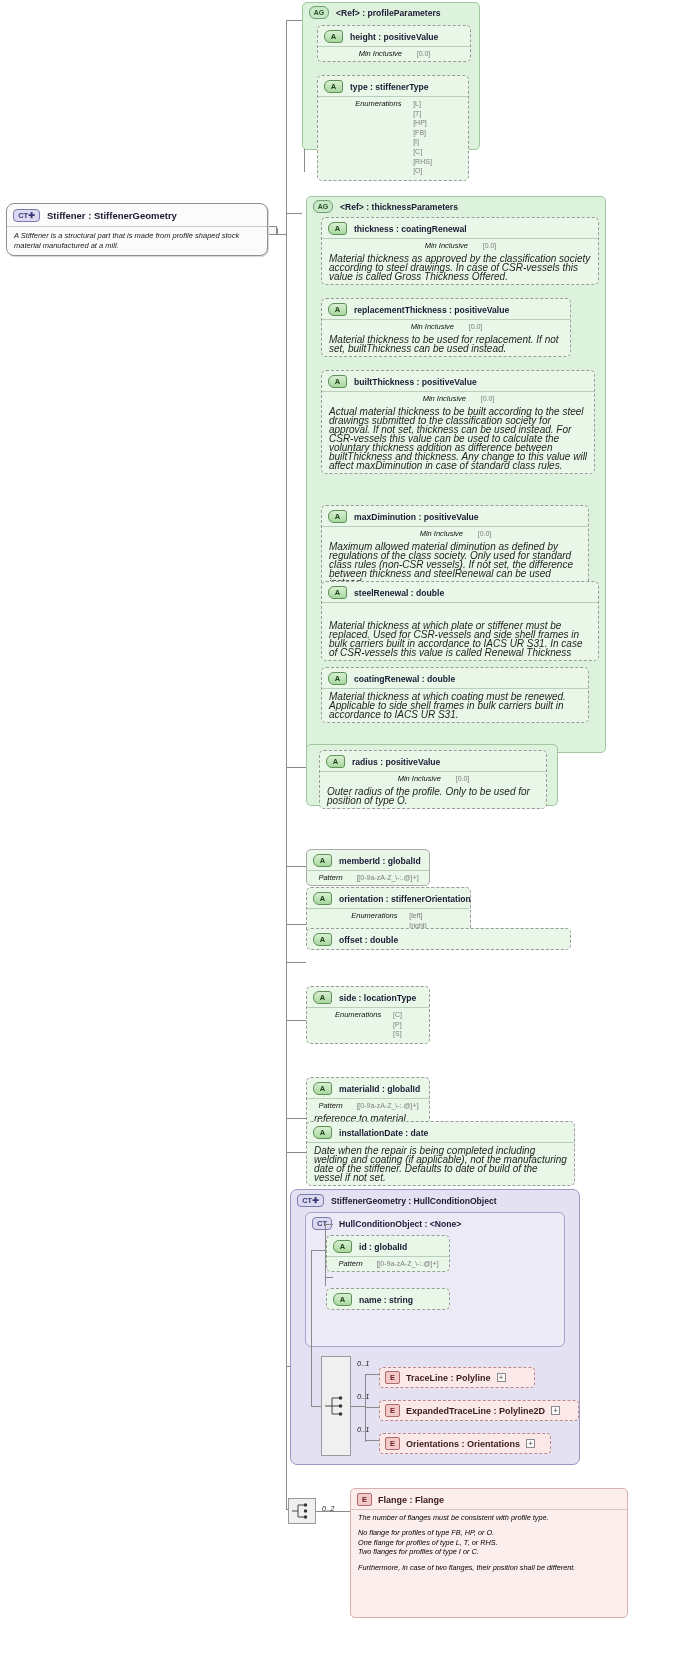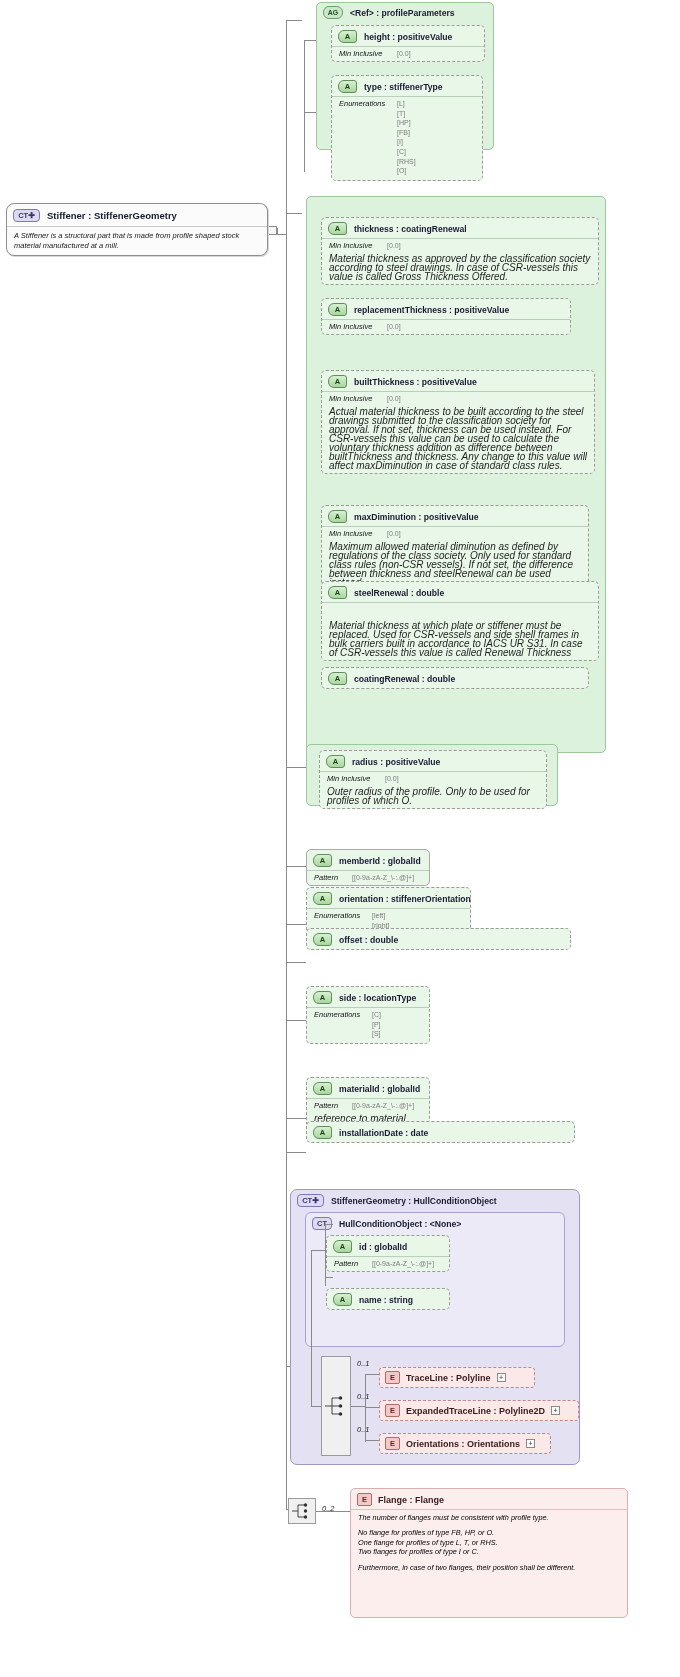--- a/index.html
+++ b/index.html
@@ -44,21 +44,21 @@
   .attr-box.solid { border-style:solid; border-color:#a9a9a9; }
   .attr-hdr { padding:4px 6px 3px 6px; display:flex; align-items:center; }
   .attr-facets {
     border-top:1px solid #b9cfb9;
     padding:2px 6px 2px 7px;
   }
   .attr-doc {
     padding:1px 6px 3px 7px;
     font-style:italic; font-size:10px; line-height:9px; color:#1e1e1e;
   }
-  .facet-row { display:flex; align-items:flex-start; gap:6px; }
+  .facet-row { display:flex; align-items:flex-start; gap:6px;justify-content:center; }
   .facet-name { font-style:italic; font-size:7.5px; color:#111; min-width:52px; }
   .facet-vals { font-size:7px; color:#7d7d7d; line-height:9.6px; }
   .facet-val-plain { font-size:7.2px; color:#333; }
 
   
   .ct-box {
     background:#e4e2f2;
     border:1px solid #9c97c4;
     border-radius:7px;
   }
@@ -183,21 +183,21 @@
     <div class="hdr">
       <span class="badge badge-ct">
         <span>CT</span>
           <span style="font-size:8px;">✚</span>
       </span>
       <span class="title">Stiffener  :  StiffenerGeometry</span>
     </div>
     <div class="doc">A Stiffener is a structural part that is made from profile shaped stock material manufactured at a mill.</div>
   </div>
 
-  <div class="box ag-grp" style="left:316px; top:2px; width:178px; height:148px;">
+  <div class="box ag-grp" style="left:302px; top:2px; width:178px; height:148px;">
     <div class="attr-hdr" style="padding:3px 6px 2px 6px;">
       <span class="badge badge-ag">AG</span>
       <span class="title-sm">&lt;Ref&gt;          :  profileParameters</span>
     </div>
 
     <div class="box attr-box" style="left:14px; top:22px; width:154px;">
       <div class="attr-hdr">
         <span class="badge badge-a">A</span>
         <span class="title-sm">height        :  positiveValue</span>
       </div>
@@ -226,20 +226,24 @@
               <div>[C]</div>
               <div>[RHS]</div>
               <div>[O]</div>
             </span>
         </div>
       </div>
     </div>
   </div>
 
   <div class="box ag-grp" style="left:306px; top:196px; width:300px; height:557px;">
+    <div class="attr-hdr" style="padding:3px 6px 2px 6px;">
+      <span class="badge badge-ag">AG</span>
+      <span class="title-sm">&lt;Ref&gt;        :  thicknessParameters</span>
+    </div>
 
     <div class="box attr-box" style="left:14px; top:20px; width:278px;">
       <div class="attr-hdr">
         <span class="badge badge-a">A</span>
         <span class="title-sm">thickness  :  coatingRenewal</span>
       </div>
       <div class="attr-facets">
         <div class="facet-row">
           <span class="facet-name">Min Inclusive</span>
           <span class="facet-vals">[0.0]</span>
@@ -252,20 +256,21 @@
       <div class="attr-hdr">
         <span class="badge badge-a">A</span>
         <span class="title-sm">replacementThickness   :  positiveValue</span>
       </div>
       <div class="attr-facets">
         <div class="facet-row">
           <span class="facet-name">Min Inclusive</span>
           <span class="facet-vals">[0.0]</span>
         </div>
       </div>
+      <div class="attr-doc">Material thickness to be used for replacement. If not set, builtThickness can be used instead.</div>
     </div>
 
     <div class="box attr-box" style="left:14px; top:173px; width:274px;">
       <div class="attr-hdr">
         <span class="badge badge-a">A</span>
         <span class="title-sm">builtThickness  :  positiveValue</span>
       </div>
       <div class="attr-facets">
         <div class="facet-row">
           <span class="facet-name">Min Inclusive</span>
@@ -295,36 +300,37 @@
         <span class="title-sm">steelRenewal  :  double</span>
       </div>
       <div class="attr-doc" style="border-top:1px solid #b9cfb9; padding-top:18px;">Material thickness at which plate or stiffener must be replaced. Used for CSR-vessels and side shell frames in bulk carriers built in accordance to IACS UR S31. In case of CSR-vessels this value is called Renewal Thickness</div>
     </div>
 
     <div class="box attr-box" style="left:14px; top:470px; width:268px;">
       <div class="attr-hdr">
         <span class="badge badge-a">A</span>
         <span class="title-sm">coatingRenewal  :  double</span>
       </div>
+      <div class="attr-doc" style="border-top:1px solid #b9cfb9; padding-top:3px;">Material thickness at which coating must be renewed. Applicable to side shell frames in bulk carriers built in accordance to IACS UR S31.</div>
     </div>
   </div>
 
   <div class="box ag-grp" style="left:306px; top:744px; width:252px; height:62px;">
     <div class="box attr-box" style="left:12px; top:5px; width:228px;">
       <div class="attr-hdr">
         <span class="badge badge-a">A</span>
         <span class="title-sm">radius        :  positiveValue</span>
       </div>
       <div class="attr-facets">
         <div class="facet-row">
           <span class="facet-name">Min Inclusive</span>
           <span class="facet-vals">[0.0]</span>
         </div>
       </div>
-      <div class="attr-doc">Outer radius of the profile. Only to be used for profiles of which O.</div>
+      <div class="attr-doc">Outer radius of the profile. Only to be used for position of type O.</div>
     </div>
   </div>
 
   <div class="box attr-box solid" style="left:306px; top:849px; width:124px;">
     <div class="attr-hdr">
       <span class="badge badge-a">A</span>
       <span class="title-sm">memberId  :  globalId</span>
     </div>
     <div class="attr-facets">
       <div class="facet-row">
@@ -386,20 +392,21 @@
       </div>
     </div>
     <div class="attr-doc">reference to material properties</div>
   </div>
 
   <div class="box attr-box" style="left:306px; top:1121px; width:269px;">
     <div class="attr-hdr">
       <span class="badge badge-a">A</span>
       <span class="title-sm">installationDate  :  date</span>
     </div>
+    <div class="attr-doc" style="border-top:1px solid #b9cfb9; padding-top:3px;">Date when the repair is being completed including welding and coating (if applicable), not the manufacturing date of the stiffener. Defaults to date of build of the vessel if not set.</div>
   </div>
 
   <div class="box ct-box" style="left:290px; top:1189px; width:290px; height:276px;">
     <div class="ct-hdr" style="padding:4px 6px 3px 6px;">
       <span class="badge badge-ct">
         <span>CT</span>
           <span style="font-size:8px;">✚</span>
       </span>
       <span class="title-sm">StiffenerGeometry  :  HullConditionObject</span>
     </div>

